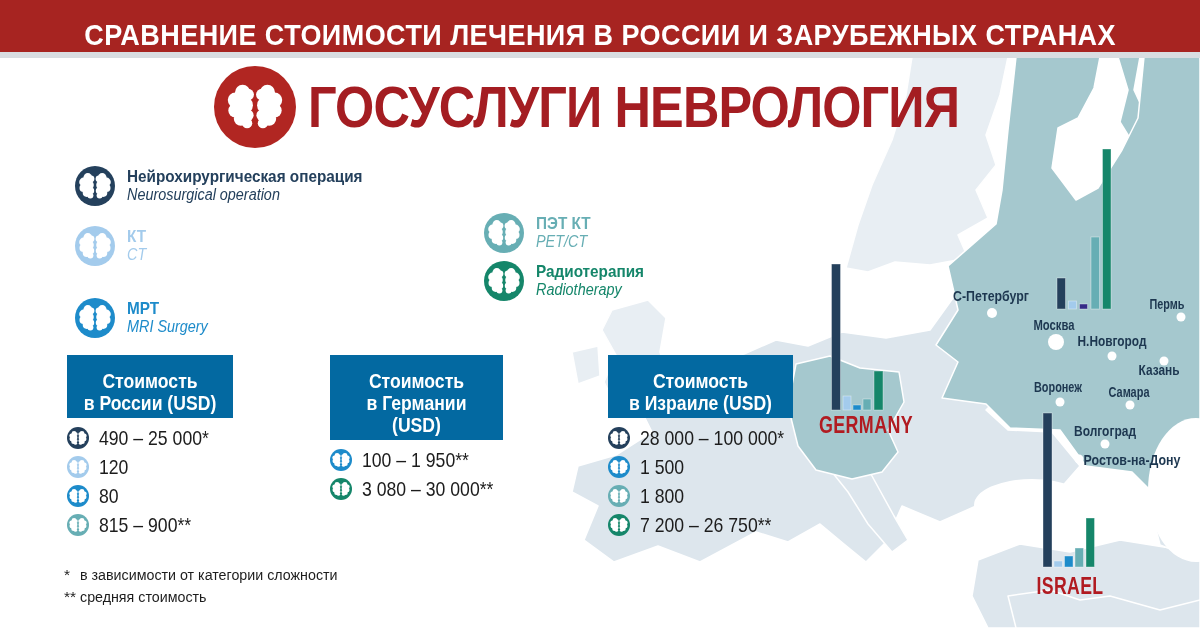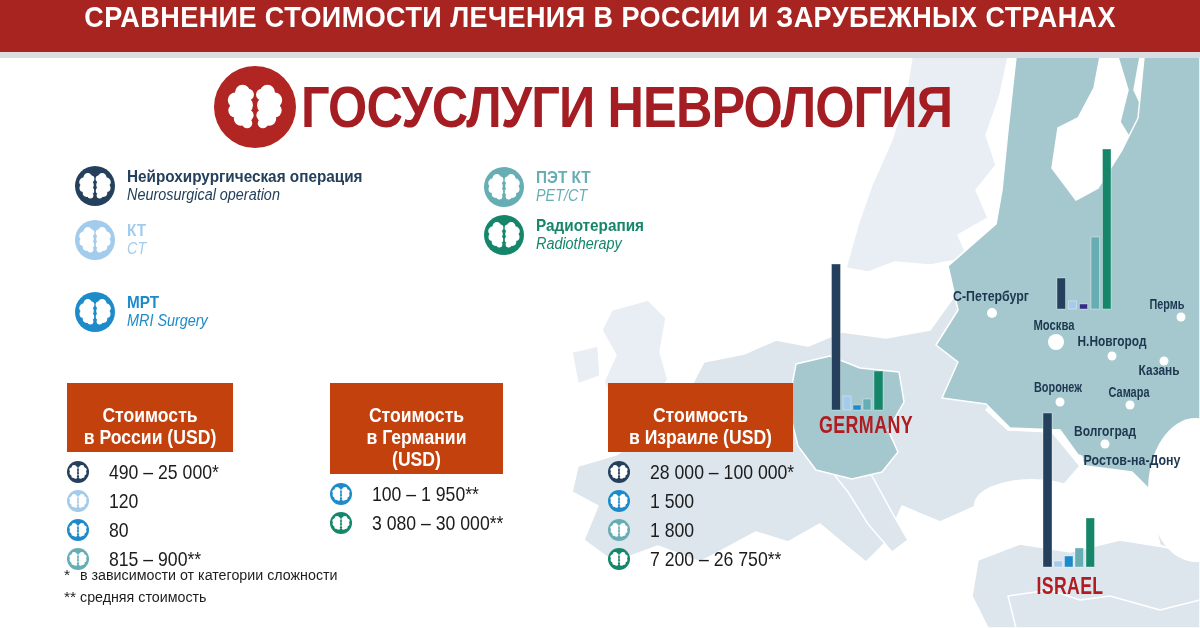--- a/index.html
+++ b/index.html
@@ -2,54 +2,54 @@
 <html><head>
 <meta charset="utf-8">
 <style>
   html,body{margin:0;padding:0;background:#fff;}
   .stage{position:relative;width:1200px;height:628px;overflow:hidden;background:#fff;
          font-family:"Liberation Sans",sans-serif;}
   svg.map{position:absolute;left:0;top:0;width:1200px;height:628px;z-index:1;}
 
   
   .banner{position:absolute;left:0;top:0;right:0;height:52px;background:#a72421;
-          border-bottom:6px solid #d9dde1;display:flex;align-items:flex-start;justify-content:center;z-index:6;}
+          border-bottom:6px solid #d9dde1;display:flex;align-items:flex-end;justify-content:center;z-index:6;}
   .banner .banner-text{color:#fff;font-weight:bold;font-size:30px;white-space:nowrap;
           transform:scaleX(.9);letter-spacing:.5px;}
 
   
-  .title-row{position:absolute;left:214px;top:66px;display:flex;align-items:center;gap:5px;z-index:5;}
+  .title-row{position:absolute;left:214px;top:66px;display:flex;align-items:center;gap:12px;z-index:5;}
   .brain-badge{width:82px;height:82px;flex:none;}
   .brain-badge svg{width:82px;height:82px;display:block;}
   .page-title{margin:0;font-size:58px;font-weight:bold;color:#a41d22;white-space:nowrap;
           transform:scaleX(.87);transform-origin:left center;line-height:82px;letter-spacing:-1px;}
 
   
   .legend-col{position:absolute;z-index:5;display:flex;flex-direction:column;}
   #legend-col-1{left:75px;top:166px;}
   #legend-col-2{left:484px;top:167px;}
-  #legend-col-1 .legend-item:nth-child(1){margin-bottom:14px;}
+  #legend-col-1 .legend-item:nth-child(1){margin-bottom:20px;}
   #legend-col-1 .legend-item:nth-child(2){margin-bottom:32px;}
-  #legend-col-2 .legend-item:nth-child(1){margin-bottom:8px;}
+  #legend-col-2 .legend-item:nth-child(1){margin-bottom:8px;margin-top:46px;}
   .legend-item{display:flex;align-items:center;gap:12px;}
   .legend-icon{width:40px;height:40px;flex:none;}
   .l-text{transform:scaleX(.9);transform-origin:left center;white-space:nowrap;}
   .l-ru{display:block;font-weight:bold;font-size:17px;line-height:18px;}
   .l-en{display:block;font-style:italic;font-size:16px;line-height:18px;}
 
   
   .cost-table{position:absolute;top:355px;z-index:5;}
   #table-0{left:67px;width:166px;}
   #table-1{left:330px;width:173px;}
   #table-2{left:608px;width:185px;}
-  .thead{background:#c2410c;color:#fff;text-align:center;font-weight:bold;
-         padding:21px 0 4px;margin-top:28px;}
+  .thead{background:#0369a1;color:#fff;text-align:center;font-weight:bold;
+         padding:15px 0 4px;}
   .thead span{display:block;font-size:20px;line-height:22px;transform:scaleX(.88);}
   .trows{margin-top:9px;}
-  .trow{display:flex;align-items:center;gap:20px;height:22px;margin-bottom:7px;}
+  .trow{display:flex;align-items:center;gap:10px;height:22px;margin-bottom:7px;}
   .row-icon{width:22px;height:22px;flex:none;}
   .rval{font-size:21px;color:#1c1c1c;white-space:nowrap;transform:scaleX(.84);
         transform-origin:left center;letter-spacing:0;}
 
   
   .footnotes{position:absolute;left:64px;top:564px;z-index:5;font-size:15.5px;color:#1c1c1c;}
   .fn{display:flex;line-height:22px;}
   .fn .star{display:inline-block;min-width:16px;}
   .fn .fn-text{transform:scaleX(.92);transform-origin:left center;white-space:nowrap;}
 

